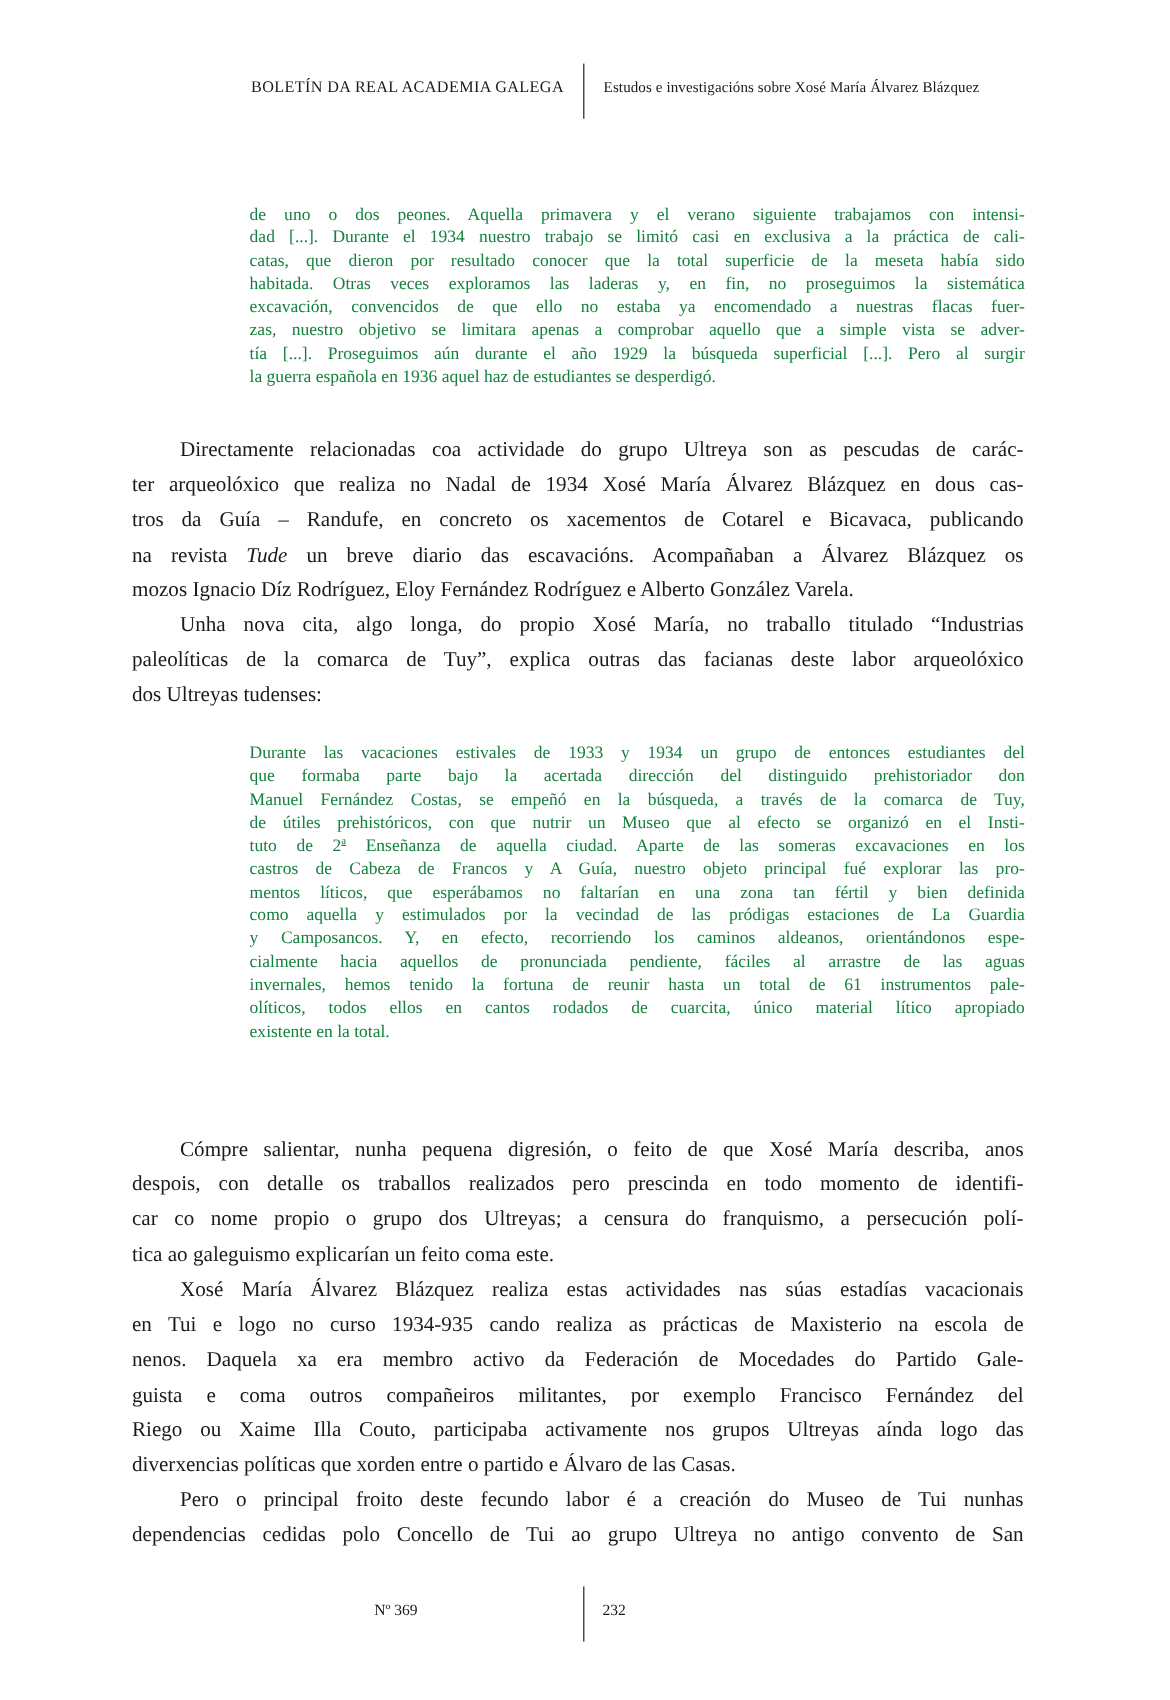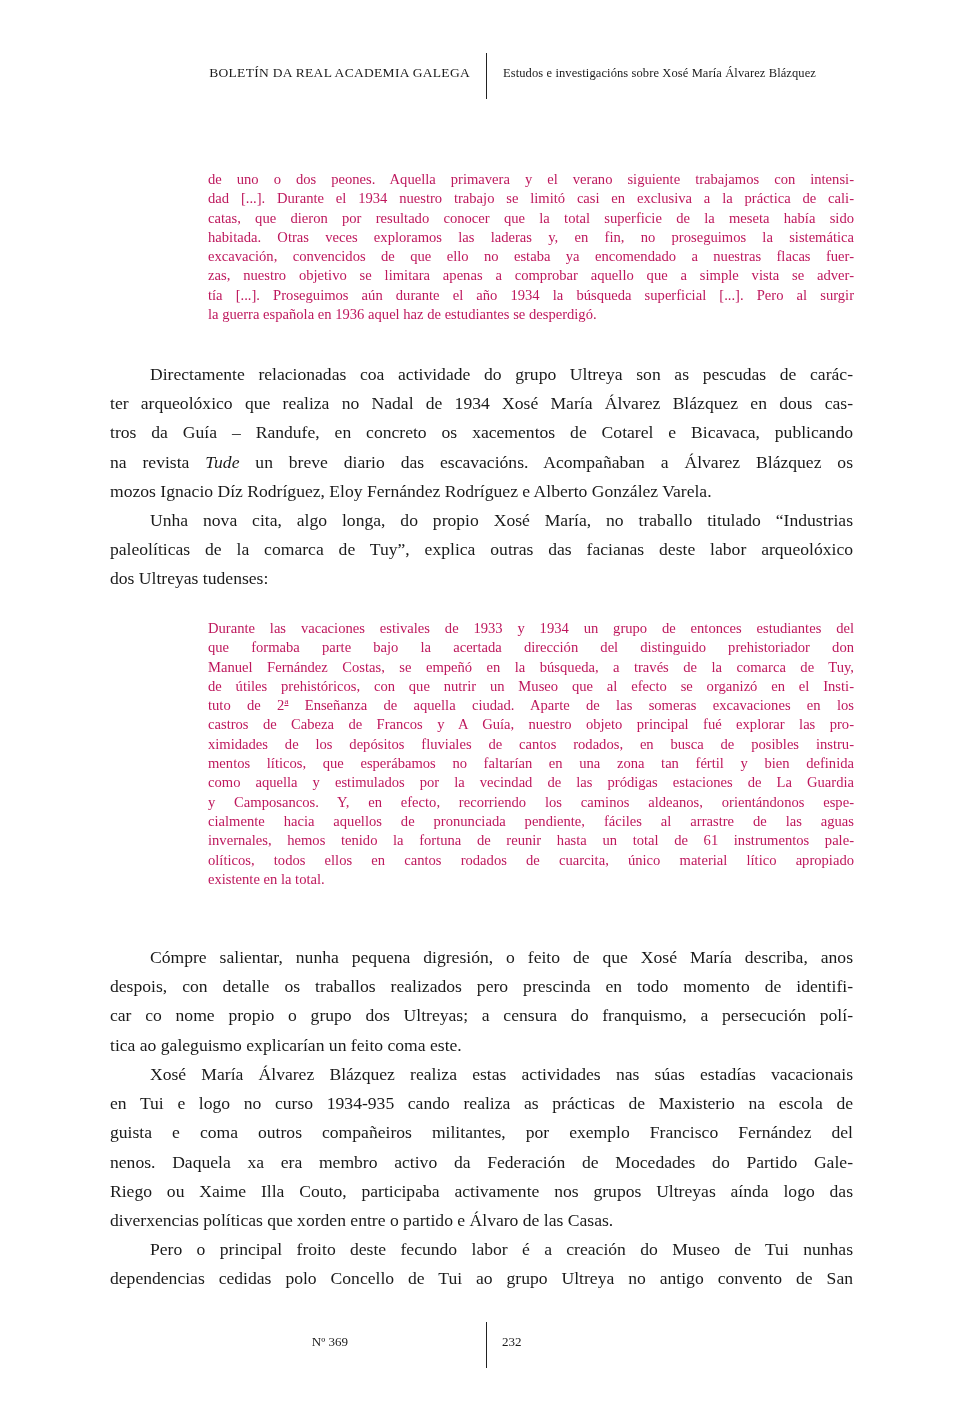--- a/index.html
+++ b/index.html
@@ -16,21 +16,21 @@
     }
     .header .rule {
       position: absolute; left: 486px; top: 0; width: 1px; height: 46px; background: #222;
     }
     .header .right {
       position: absolute; left: 503px; top: 13px;
       font-size: 12.5px; white-space: nowrap; letter-spacing: 0.1px;
     }
     .quote {
       position: absolute; left: 208px; width: 646px;
-      font-size: 14.6px; line-height: 19.3px; text-align: justify; color: #be185d;
+      font-size: 14.6px; line-height: 19.3px; text-align: justify; color: #15803d;
     }
     .quote .ln { display: block; text-align: justify; text-align-last: justify; white-space: nowrap; }
     .quote .ln.last { text-align-last: left; }
     .body-text {
       position: absolute; left: 110px; width: 743px;
       font-size: 17.6px; line-height: 29.2px; color: #1a1a1a;
     }
     .body-text .ln { display: block; text-align: justify; text-align-last: justify; white-space: nowrap; }
     .body-text .ln.indent { padding-left: 40px; }
     .body-text .ln.last { text-align-last: left; }
@@ -58,21 +58,21 @@
   <span class="right">Estudos e investigacións sobre Xosé María Álvarez Blázquez</span>
 </div>
 
 <div class="quote" style="top:170px;">
   <span class="ln">de uno o dos peones. Aquella primavera y el verano siguiente trabajamos con intensi-</span>
   <span class="ln">dad [...]. Durante el 1934 nuestro trabajo se limitó casi en exclusiva a la práctica de cali-</span>
   <span class="ln">catas, que dieron por resultado conocer que la total superficie de la meseta había sido</span>
   <span class="ln">habitada. Otras veces exploramos las laderas y, en fin, no proseguimos la sistemática</span>
   <span class="ln">excavación, convencidos de que ello no estaba ya encomendado a nuestras flacas fuer-</span>
   <span class="ln">zas, nuestro objetivo se limitara apenas a comprobar aquello que a simple vista se adver-</span>
-  <span class="ln">tía [...]. Proseguimos aún durante el año 1934 la búsqueda superficial [...]. Pero al surgir</span>
+  <span class="ln">tía [...]. Proseguimos aún durante el año 1929 la búsqueda superficial [...]. Pero al surgir</span>
   <span class="ln last">la guerra española en 1936 aquel haz de estudiantes se desperdigó.</span>
 </div>
 
 <div class="body-text" style="top:360px;">
   <span class="ln indent">Directamente relacionadas coa actividade do grupo Ultreya son as pescudas de carác-</span>
   <span class="ln">ter arqueolóxico que realiza no Nadal de 1934 Xosé María Álvarez Blázquez en dous cas-</span>
   <span class="ln">tros da Guía – Randufe, en concreto os xacementos de Cotarel e Bicavaca, publicando</span>
   <span class="ln"><span>na revista </span><em>Tude</em><span> un breve diario das escavacións. Acompañaban a Álvarez Blázquez os</span></span>
   <span class="ln last">mozos Ignacio Díz Rodríguez, Eloy Fernández Rodríguez e Alberto González Varela.</span>
 </div>
@@ -83,42 +83,41 @@
   <span class="ln last">dos Ultreyas tudenses:</span>
 </div>
 
 <div class="quote" style="top:619px;">
   <span class="ln">Durante las vacaciones estivales de 1933 y 1934 un grupo de entonces estudiantes del</span>
   <span class="ln">que formaba parte bajo la acertada dirección del distinguido prehistoriador don</span>
   <span class="ln">Manuel Fernández Costas, se empeñó en la búsqueda, a través de la comarca de Tuy,</span>
   <span class="ln">de útiles prehistóricos, con que nutrir un Museo que al efecto se organizó en el Insti-</span>
   <span class="ln"><span>tuto de 2</span><sup>a</sup><span> Enseñanza de aquella ciudad. Aparte de las someras excavaciones en los</span></span>
   <span class="ln">castros de Cabeza de Francos y A Guía, nuestro objeto principal fué explorar las pro-</span>
-  <span class="ln">ximidades de los depósitos fluviales de cantos rodados, en busca de posibles instru-</span>
   <span class="ln">mentos líticos, que esperábamos no faltarían en una zona tan fértil y bien definida</span>
   <span class="ln">como aquella y estimulados por la vecindad de las pródigas estaciones de La Guardia</span>
   <span class="ln">y Camposancos. Y, en efecto, recorriendo los caminos aldeanos, orientándonos espe-</span>
   <span class="ln">cialmente hacia aquellos de pronunciada pendiente, fáciles al arrastre de las aguas</span>
   <span class="ln">invernales, hemos tenido la fortuna de reunir hasta un total de 61 instrumentos pale-</span>
   <span class="ln">olíticos, todos ellos en cantos rodados de cuarcita, único material lítico apropiado</span>
   <span class="ln last">existente en la total.</span>
 </div>
 
 <div class="body-text" style="top:943px;">
   <span class="ln indent">Cómpre salientar, nunha pequena digresión, o feito de que Xosé María describa, anos</span>
   <span class="ln">despois, con detalle os traballos realizados pero prescinda en todo momento de identifi-</span>
   <span class="ln">car co nome propio o grupo dos Ultreyas; a censura do franquismo, a persecución polí-</span>
   <span class="ln last">tica ao galeguismo explicarían un feito coma este.</span>
 </div>
 
 <div class="body-text" style="top:1060px;">
   <span class="ln indent">Xosé María Álvarez Blázquez realiza estas actividades nas súas estadías vacacionais</span>
   <span class="ln">en Tui e logo no curso 1934-935 cando realiza as prácticas de Maxisterio na escola de</span>
+  <span class="ln">nenos. Daquela xa era membro activo da Federación de Mocedades do Partido Gale-</span>
   <span class="ln">guista e coma outros compañeiros militantes, por exemplo Francisco Fernández del</span>
-  <span class="ln">nenos. Daquela xa era membro activo da Federación de Mocedades do Partido Gale-</span>
   <span class="ln">Riego ou Xaime Illa Couto, participaba activamente nos grupos Ultreyas aínda logo das</span>
   <span class="ln last">diverxencias políticas que xorden entre o partido e Álvaro de las Casas.</span>
 </div>
 
 <div class="body-text" style="top:1235px;">
   <span class="ln indent">Pero o principal froito deste fecundo labor é a creación do Museo de Tui nunhas</span>
   <span class="ln">dependencias cedidas polo Concello de Tui ao grupo Ultreya no antigo convento de San</span>
 </div>
 
 <div class="footer">

